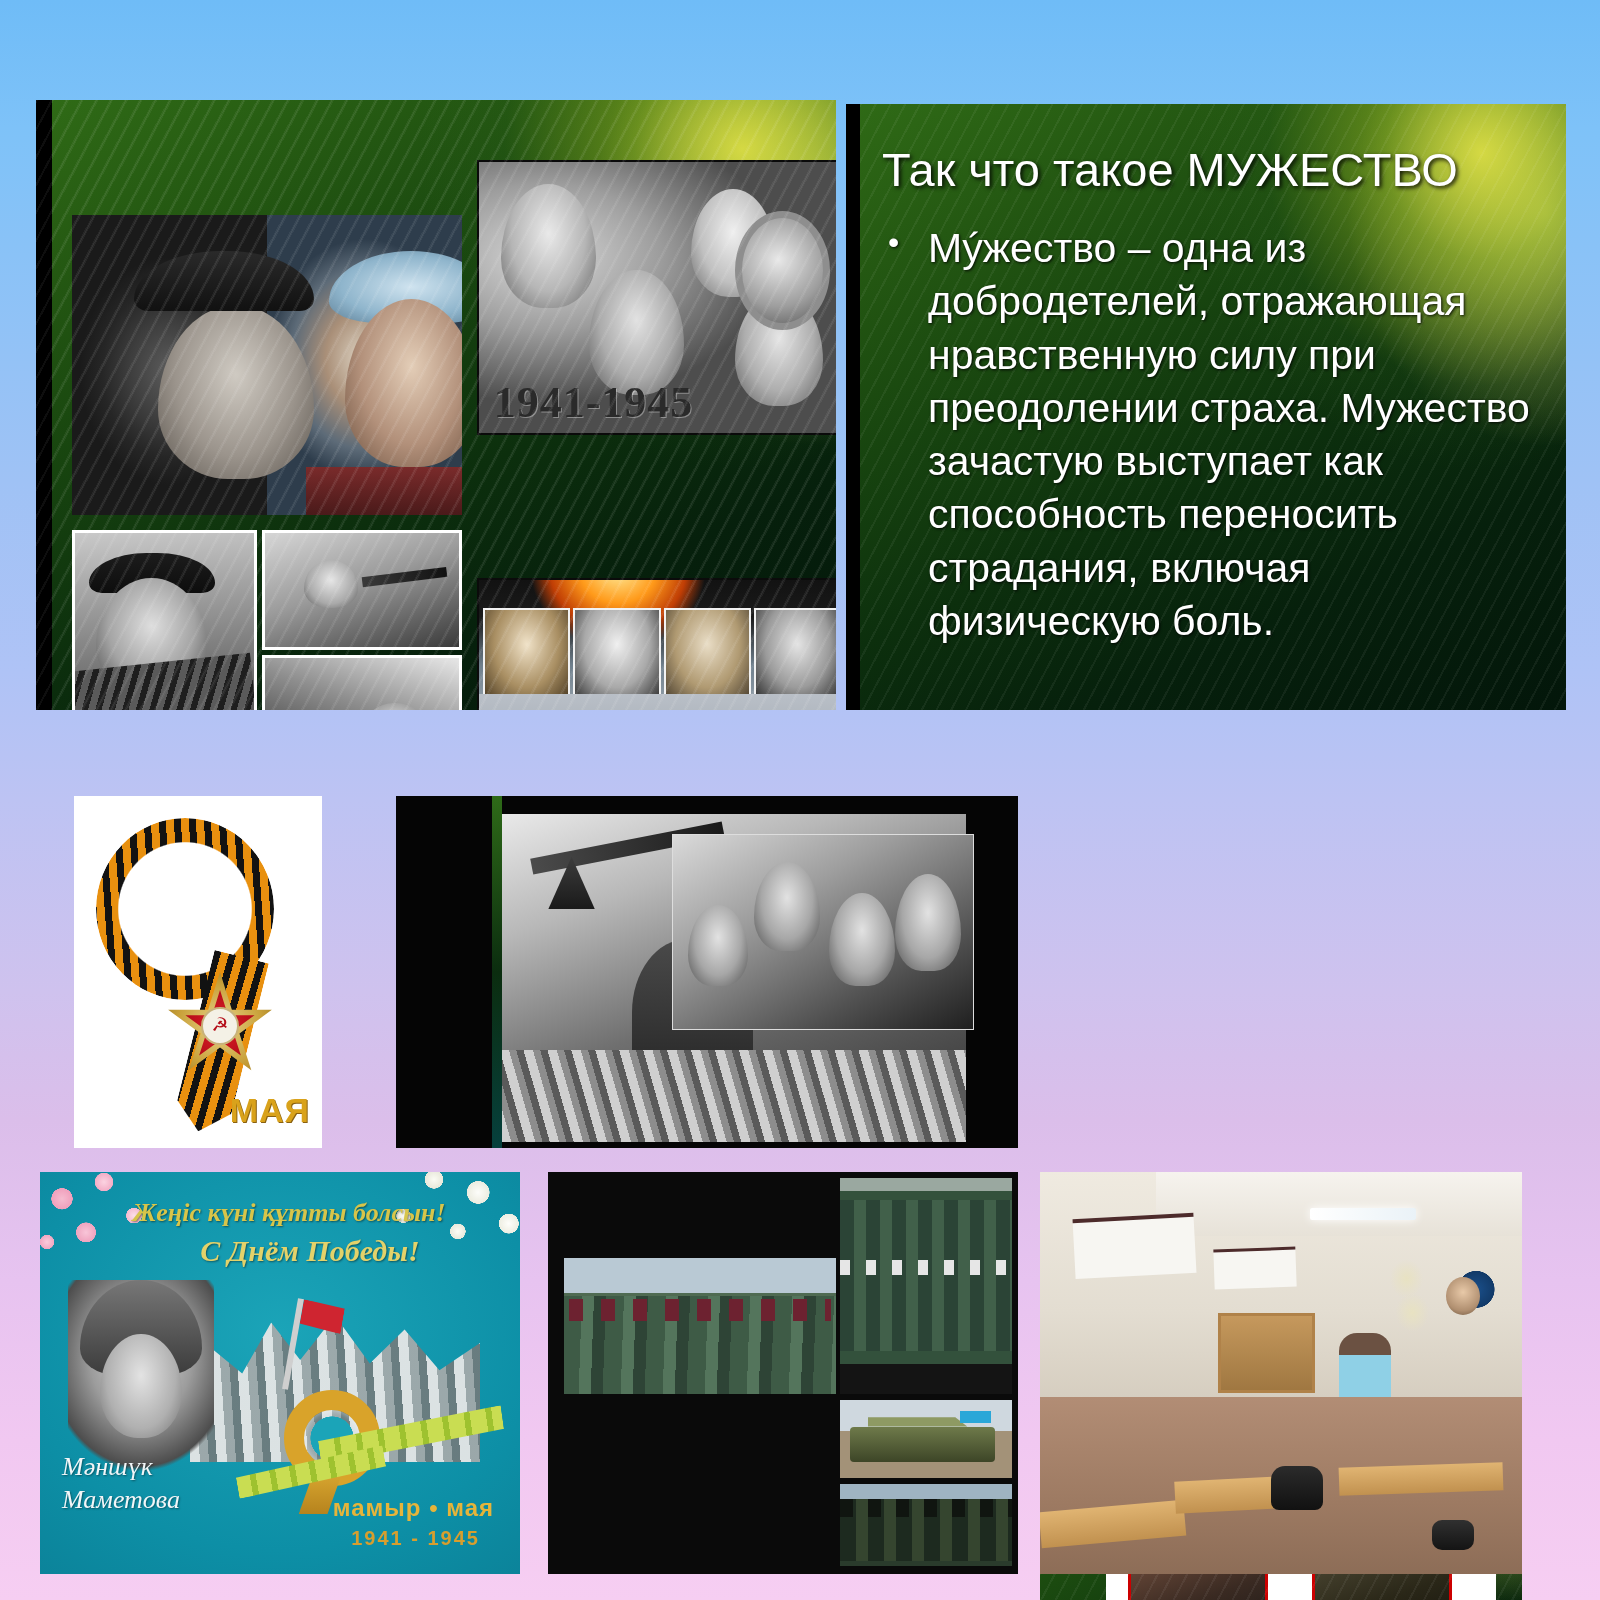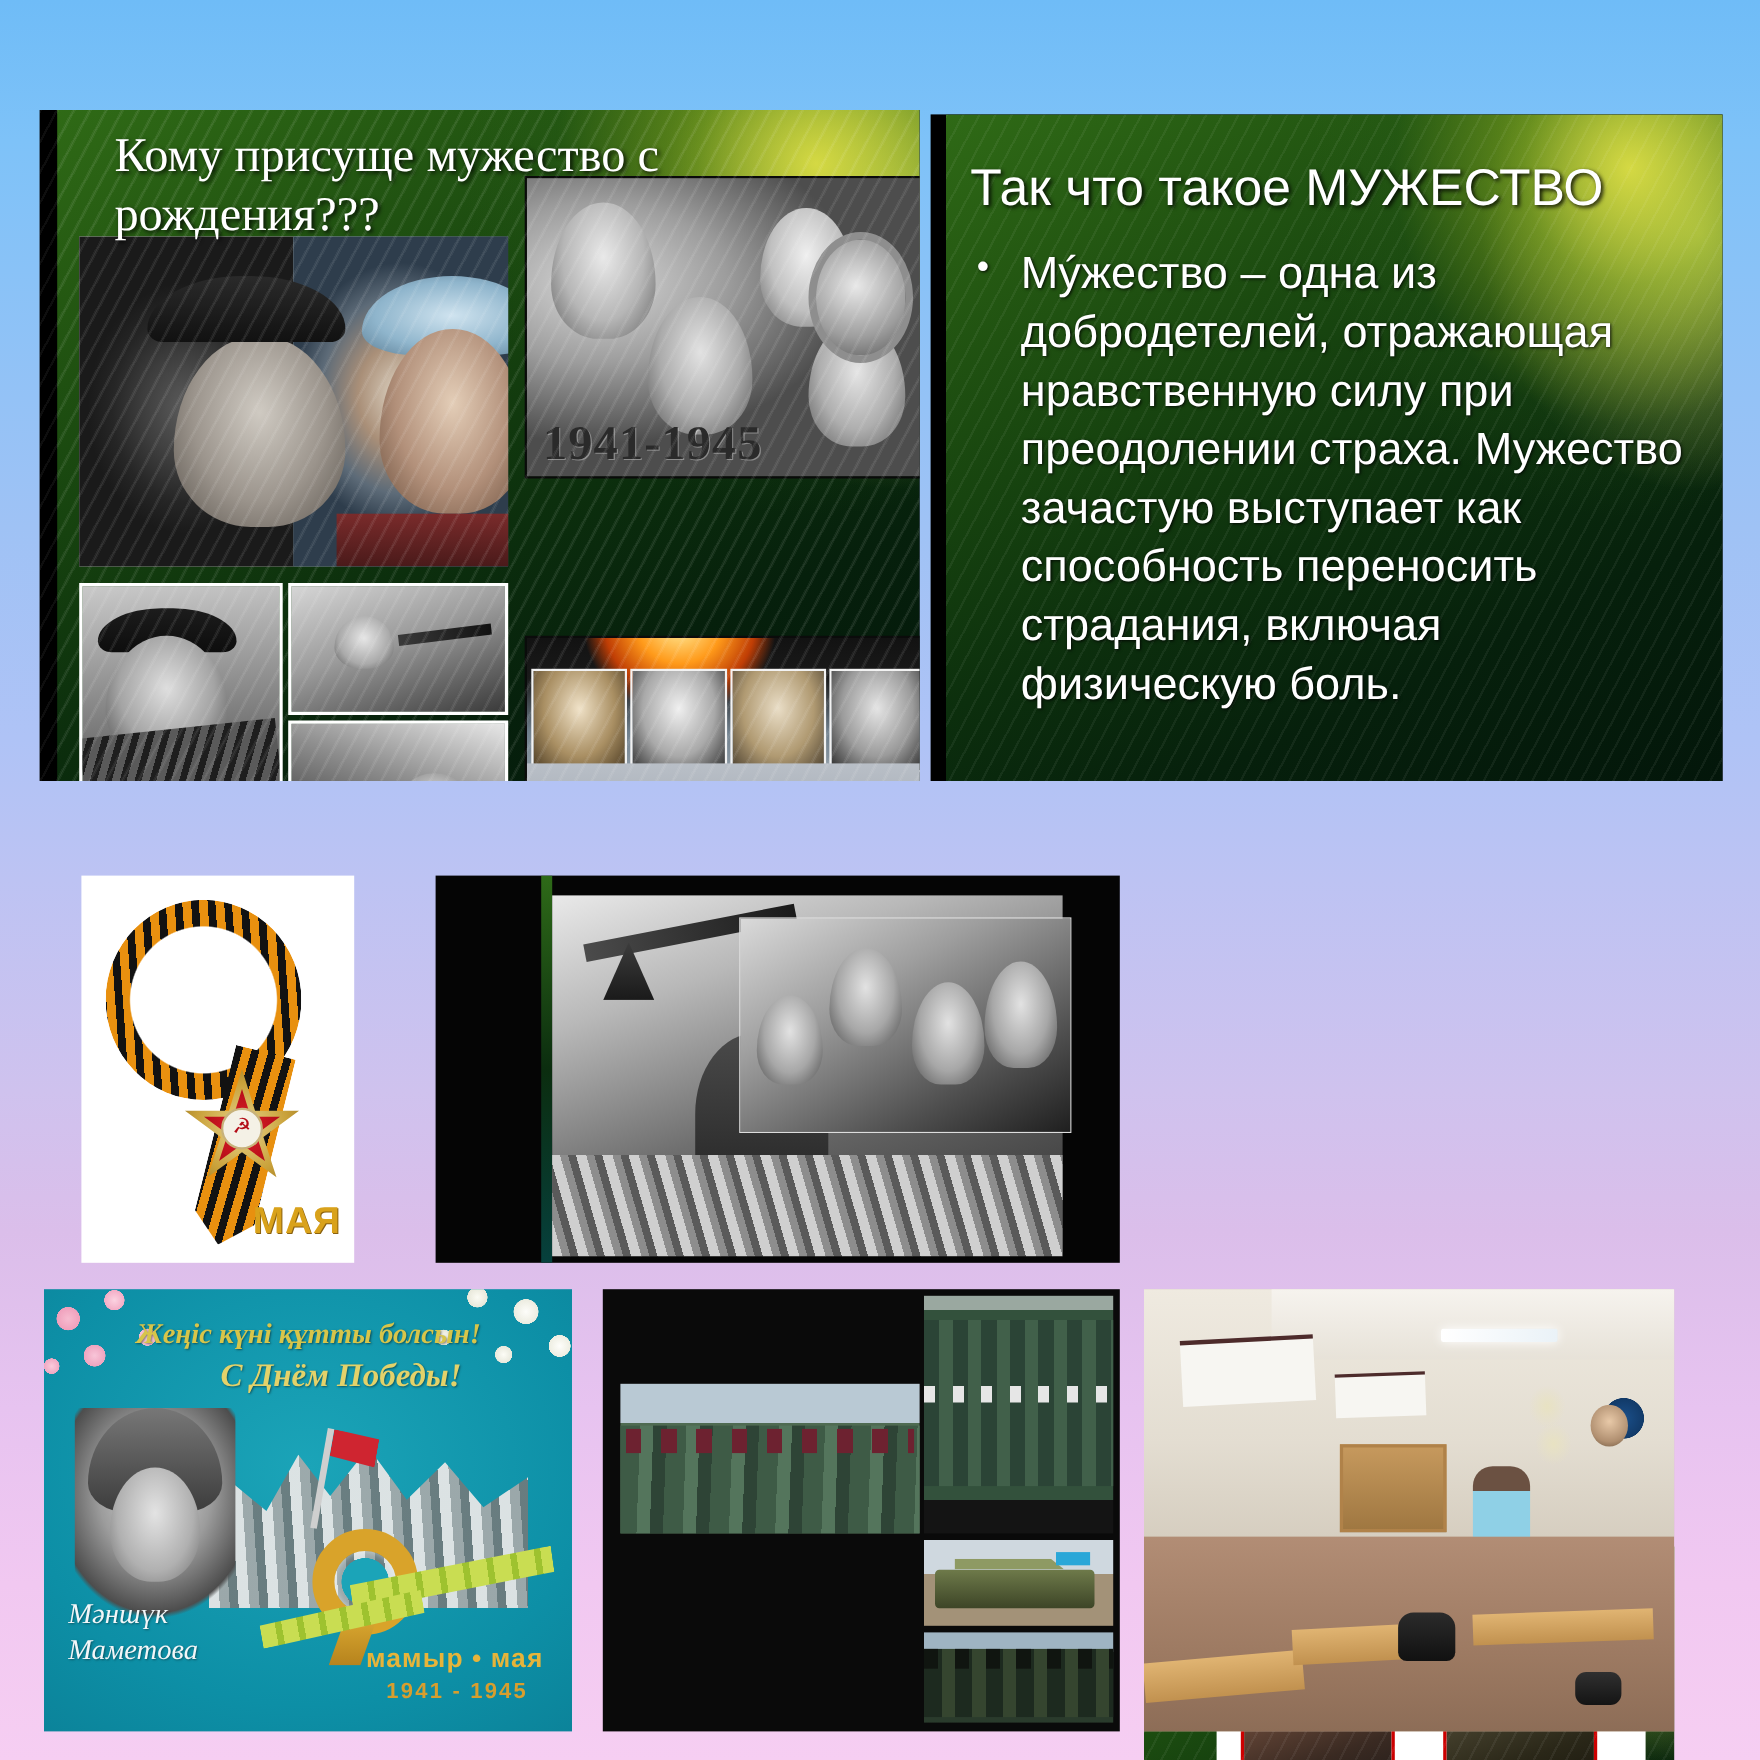--- a/index.html
+++ b/index.html
@@ -250,21 +250,21 @@
       radial-gradient(circle 14px at 40% 62%, #f8c5d8 0%, #efa4bf 70%, rgba(0,0,0,0) 72%),
       radial-gradient(circle 11px at 72% 48%, #fcdfe9 0%, #f5bbd0 70%, rgba(0,0,0,0) 72%),
       radial-gradient(circle 10px at 14% 70%, #f9cbdc 0%, #f0a8c2 70%, rgba(0,0,0,0) 72%); }
   #b1 .bl-tr { right:-16px; top:-16px; width:170px; height:130px;
     background:
       radial-gradient(circle 16px at 66% 28%, #fdfdfa 0%, #ecece0 70%, rgba(0,0,0,0) 72%),
       radial-gradient(circle 13px at 40% 18%, #fbfbf4 0%, #e8e8da 70%, rgba(0,0,0,0) 72%),
       radial-gradient(circle 14px at 84% 52%, #fefefb 0%, #eeeee2 70%, rgba(0,0,0,0) 72%),
       radial-gradient(circle 11px at 54% 58%, #fcfcf6 0%, #e9e9dc 70%, rgba(0,0,0,0) 72%),
       radial-gradient(circle 10px at 22% 46%, #fbfbf5 0%, #e7e7d8 70%, rgba(0,0,0,0) 72%); }
-  #b1 .kz { position:absolute; left:84px; top:26px; width:330px; text-align:left;
+  #b1 .kz { position:absolute; left:84px; top:26px; width:330px; text-align:center;
     font-family:"Liberation Serif", serif; font-style:italic; font-weight:bold;
     font-size:26px; color:#D7C54A; text-shadow:1px 1px 2px rgba(0,0,0,.45); }
   #b1 .ru { position:absolute; left:120px; top:62px; width:300px; text-align:center;
     font-family:"Liberation Serif", serif; font-style:italic; font-weight:bold;
     font-size:30px; color:#E3D26A; text-shadow:1px 1px 2px rgba(0,0,0,.45); }
   #b1 .port { position:absolute; left:28px; top:108px; width:146px; height:226px;
     background: radial-gradient(ellipse 70% 55% at 50% 34%, #dedede 0%, #9c9c9c 50%, #4d4d4d 88%, rgba(0,0,0,0) 92%); }
   #b1 .port .hair { position:absolute; left:8%; top:0; width:84%; height:42%;
     border-radius:50% 50% 30% 30%/72% 72% 28% 28%;
     background: linear-gradient(180deg,#777,#3c3c3c); }
@@ -379,21 +379,20 @@
     background: linear-gradient(180deg,#303030,#141414); border-radius:10px; }
 </style>
 </head>
 <body>
 
 <div id="page">
 
   <div class="card slide-green" id="tl-slide">
     <div id="tl-inner" class="slide-green">
 
-      <div id="tl-title">Кому присуще мужество с рождения???</div>
 
       <div class="ph" id="tl-p1">
         <div class="half-l"></div>
         <div class="half-r"></div>
         <div class="face f1"></div>
         <div class="cap"></div>
         <div class="hat"></div>
         <div class="face f2"></div>
         <div class="uni"></div>
       </div>

